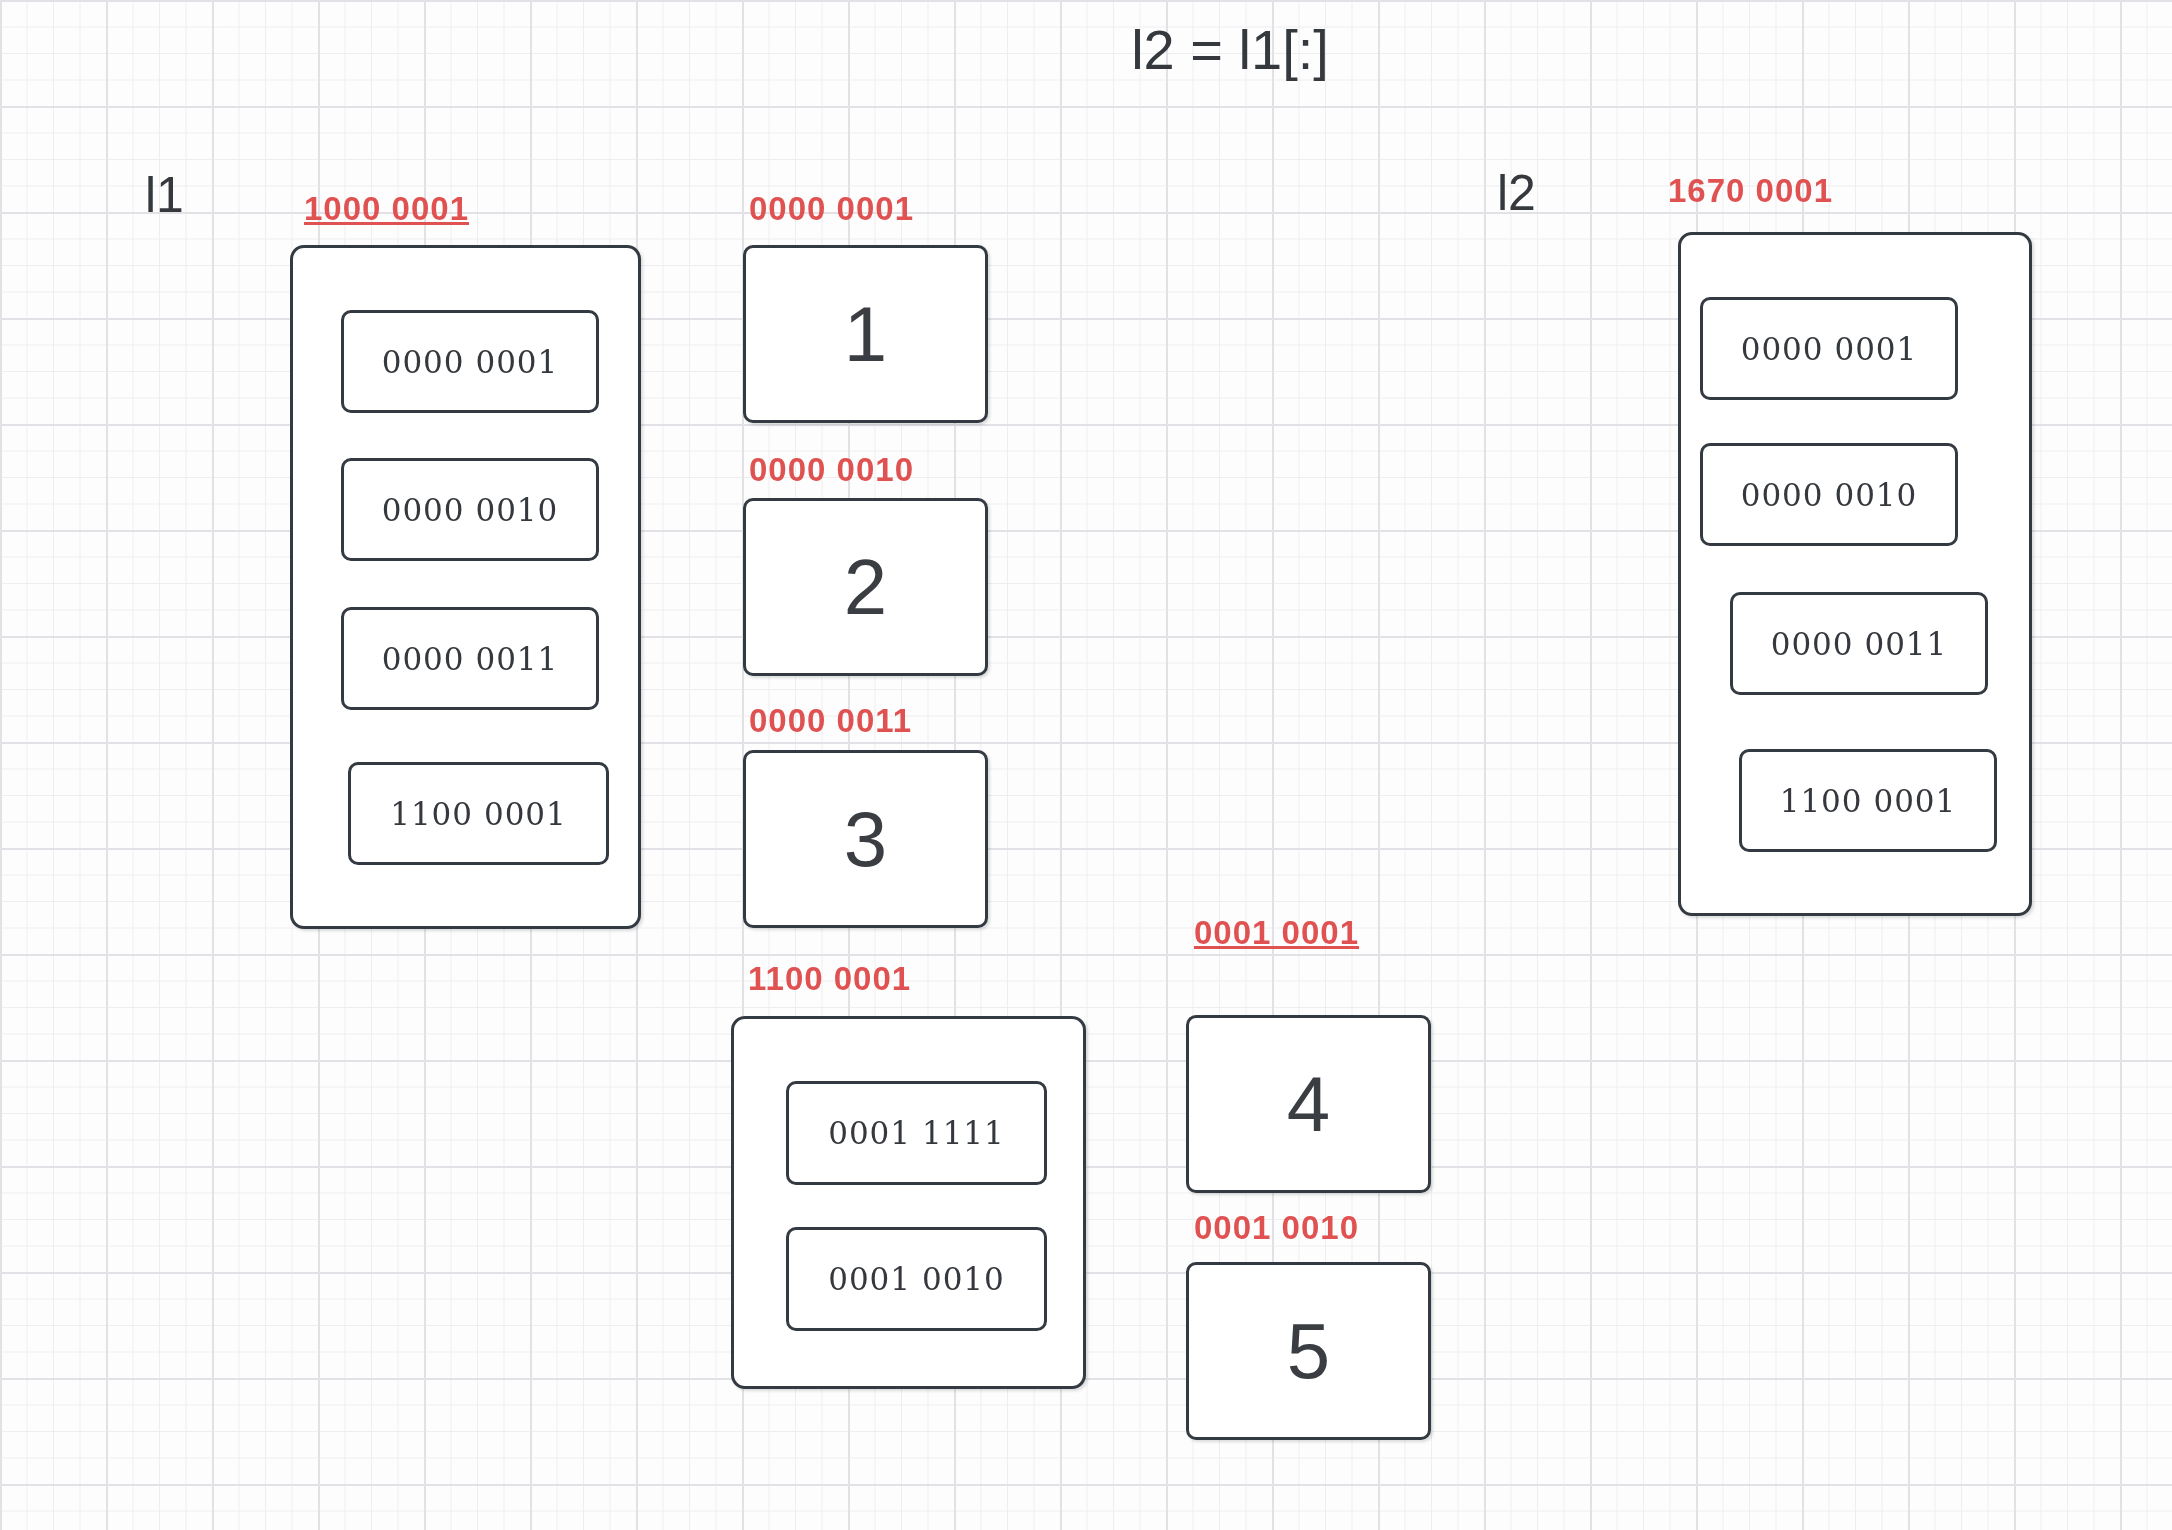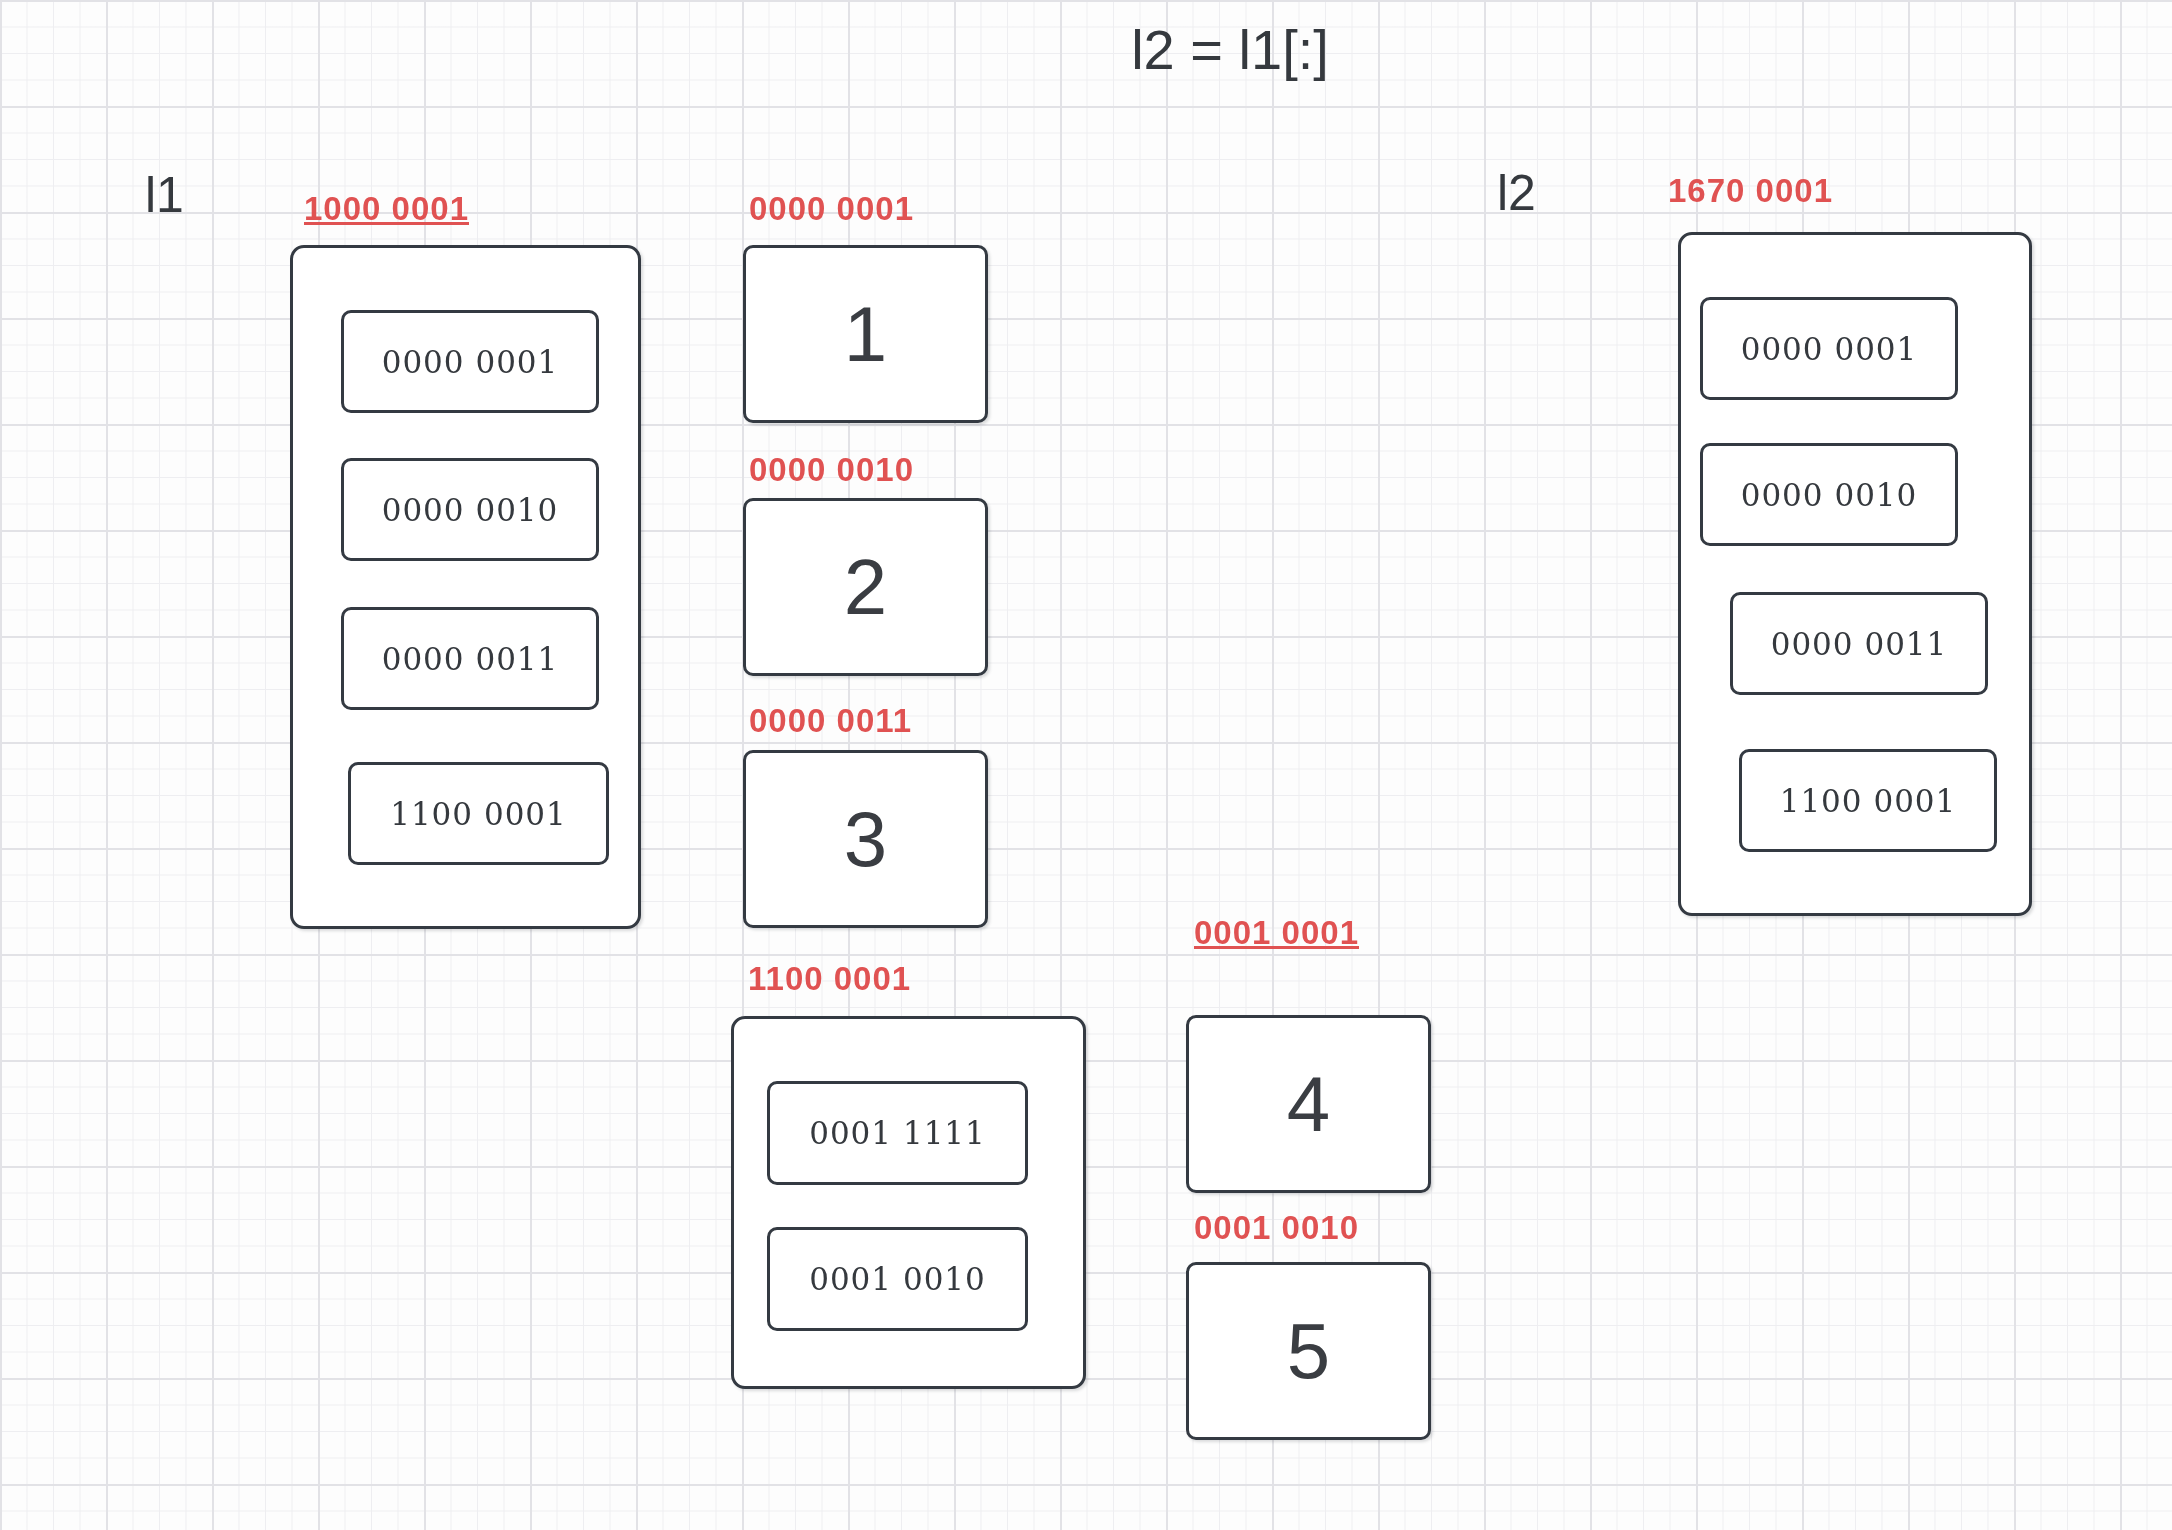--- a/index.html
+++ b/index.html
@@ -81,21 +81,21 @@
     white-space:nowrap;
   }
   #l1-box .mem-cell:nth-child(1){top:62px;left:48px;}
   #l1-box .mem-cell:nth-child(2){top:210px;left:48px;}
   #l1-box .mem-cell:nth-child(3){top:359px;left:48px;}
   #l1-box .mem-cell:nth-child(4){top:514px;left:55px;width:255px;}
   #l2-box .mem-cell:nth-child(1){top:62px;left:19px;}
   #l2-box .mem-cell:nth-child(2){top:208px;left:19px;}
   #l2-box .mem-cell:nth-child(3){top:357px;left:49px;}
   #l2-box .mem-cell:nth-child(4){top:514px;left:58px;}
-  #nested-box .mem-cell{width:255px;height:98px;left:33px;}
+  #nested-box .mem-cell{width:255px;height:98px;left:52px;}
   #nested-box .mem-cell:nth-child(1){top:62px;}
   #nested-box .mem-cell:nth-child(2){top:208px;}
 
   .value-box{
     position:absolute;
     width:239px;height:172px;
     background:#fff;
     border:3.5px solid var(--stroke);
     border-radius:10px;
     box-shadow:2px 2px 3px rgba(60,64,72,0.18);

